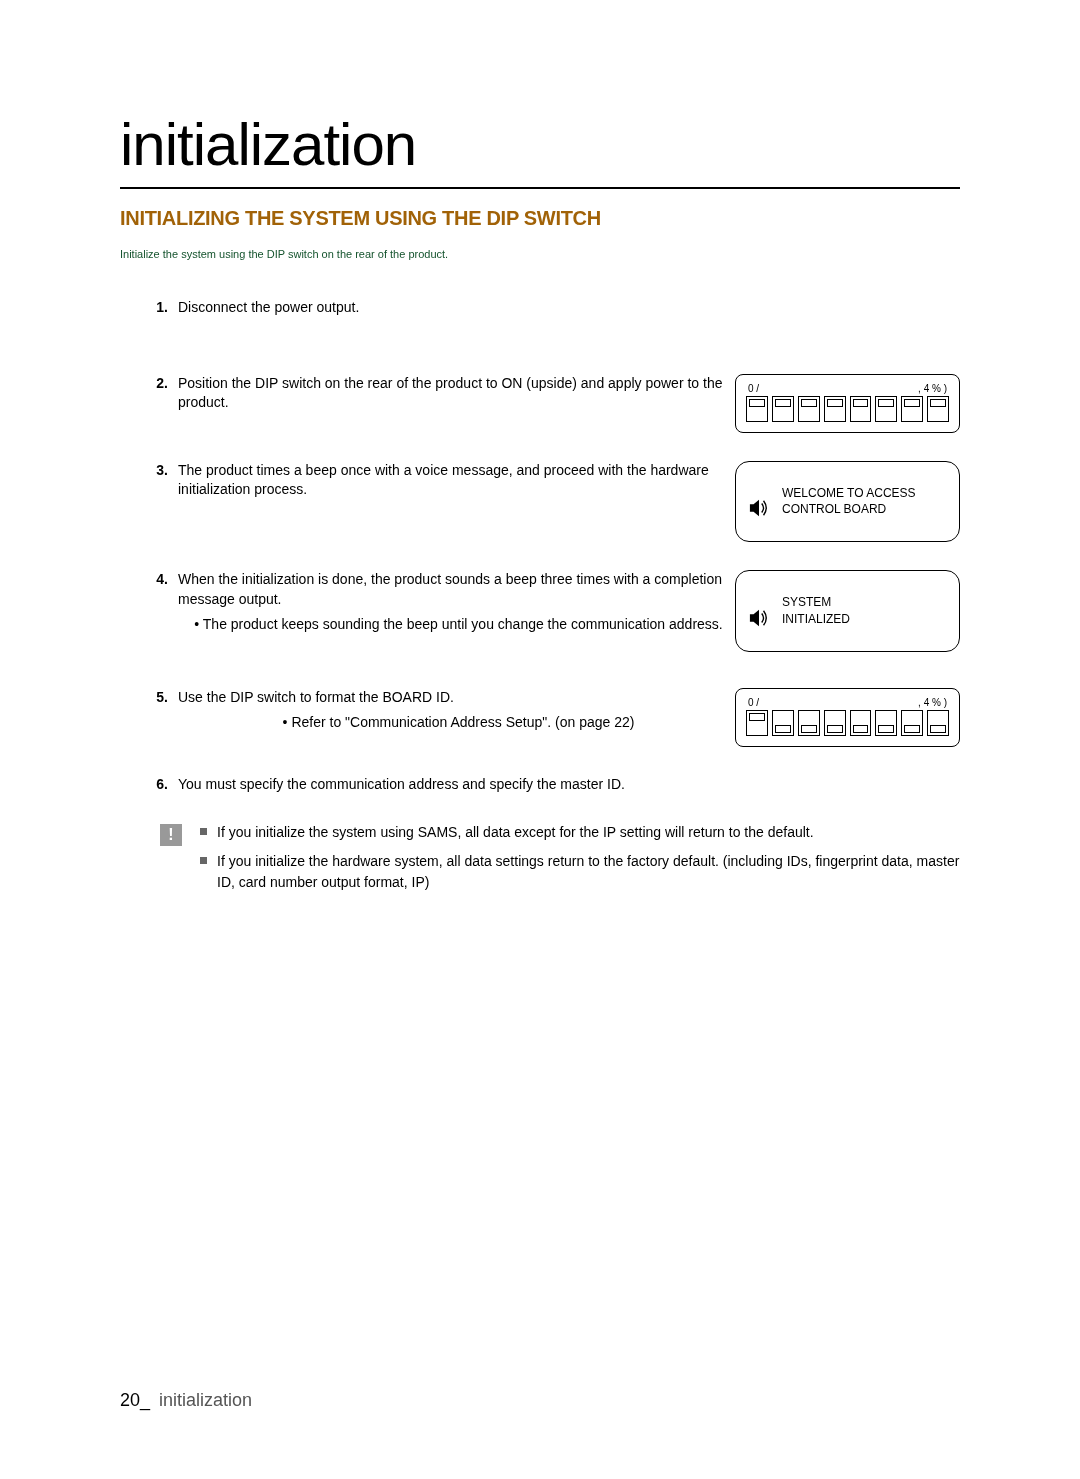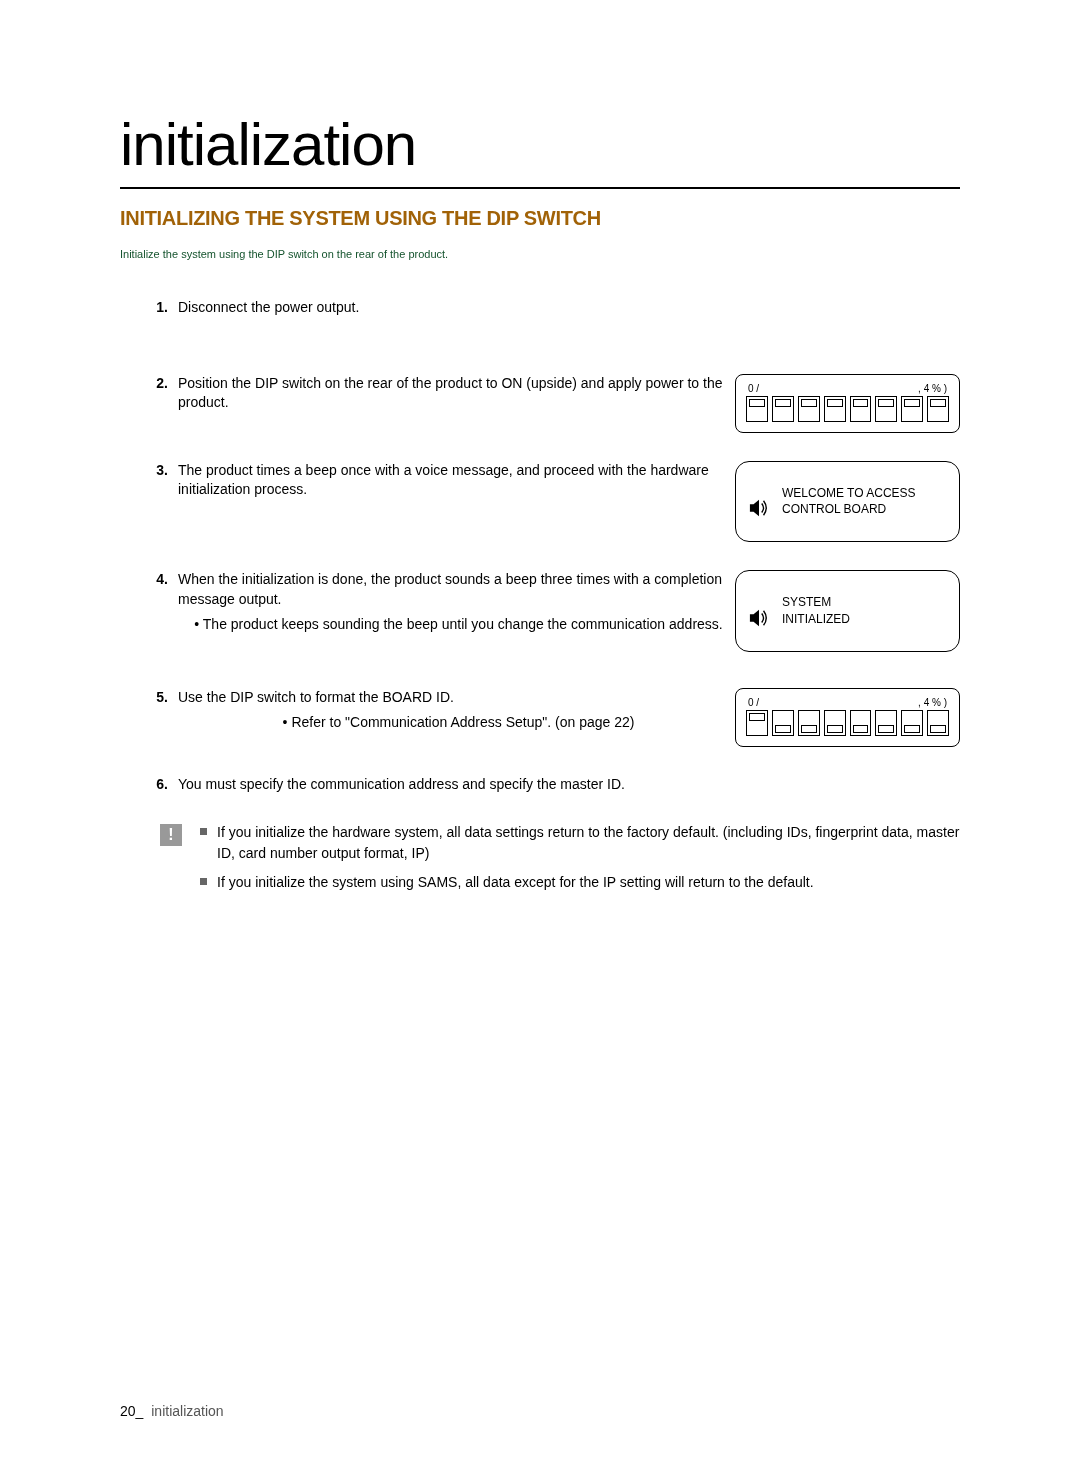--- a/index.html
+++ b/index.html
@@ -174,23 +174,23 @@
       background: #666;
       margin-right: 10px;
       margin-top: 6px;
       flex-shrink: 0;
     }
     .note-text {
       flex: 1;
     }
     .footer {
       position: absolute;
-      bottom: 60px;
+      bottom: 68px;
       left: 120px;
-      font-size: 14px;
+      font-size: 18px;
       color: #000;
     }
     .footer-page {
       margin-right: 4px;
     }
     .footer-label {
       color: #555;
     }
   </style>
 </head>
@@ -359,25 +359,25 @@
     </div>
   </div>
   <div class="diagram-col"></div>
 </div>
 
 <div class="notes-row">
   <div class="note-icon">!</div>
   <div class="notes-list">
     <div class="note-item">
       <div class="note-bullet"></div>
-      <div class="note-text">If you initialize the hardware system, all data settings return to the factory default. (including IDs, fingerprint data, master ID, card number output format, IP)</div>
+      <div class="note-text">If you initialize the system using SAMS, all data except for the IP setting will return to the default.</div>
     </div>
     <div class="note-item">
       <div class="note-bullet"></div>
-      <div class="note-text">If you initialize the system using SAMS, all data except for the IP setting will return to the default.</div>
+      <div class="note-text">If you initialize the hardware system, all data settings return to the factory default. (including IDs, fingerprint data, master ID, card number output format, IP)</div>
     </div>
   </div>
 </div>
 
 <div class="footer">
   <span class="footer-page">20_</span>
   <span class="footer-label">initialization</span>
 </div>
 
 </body></html>

